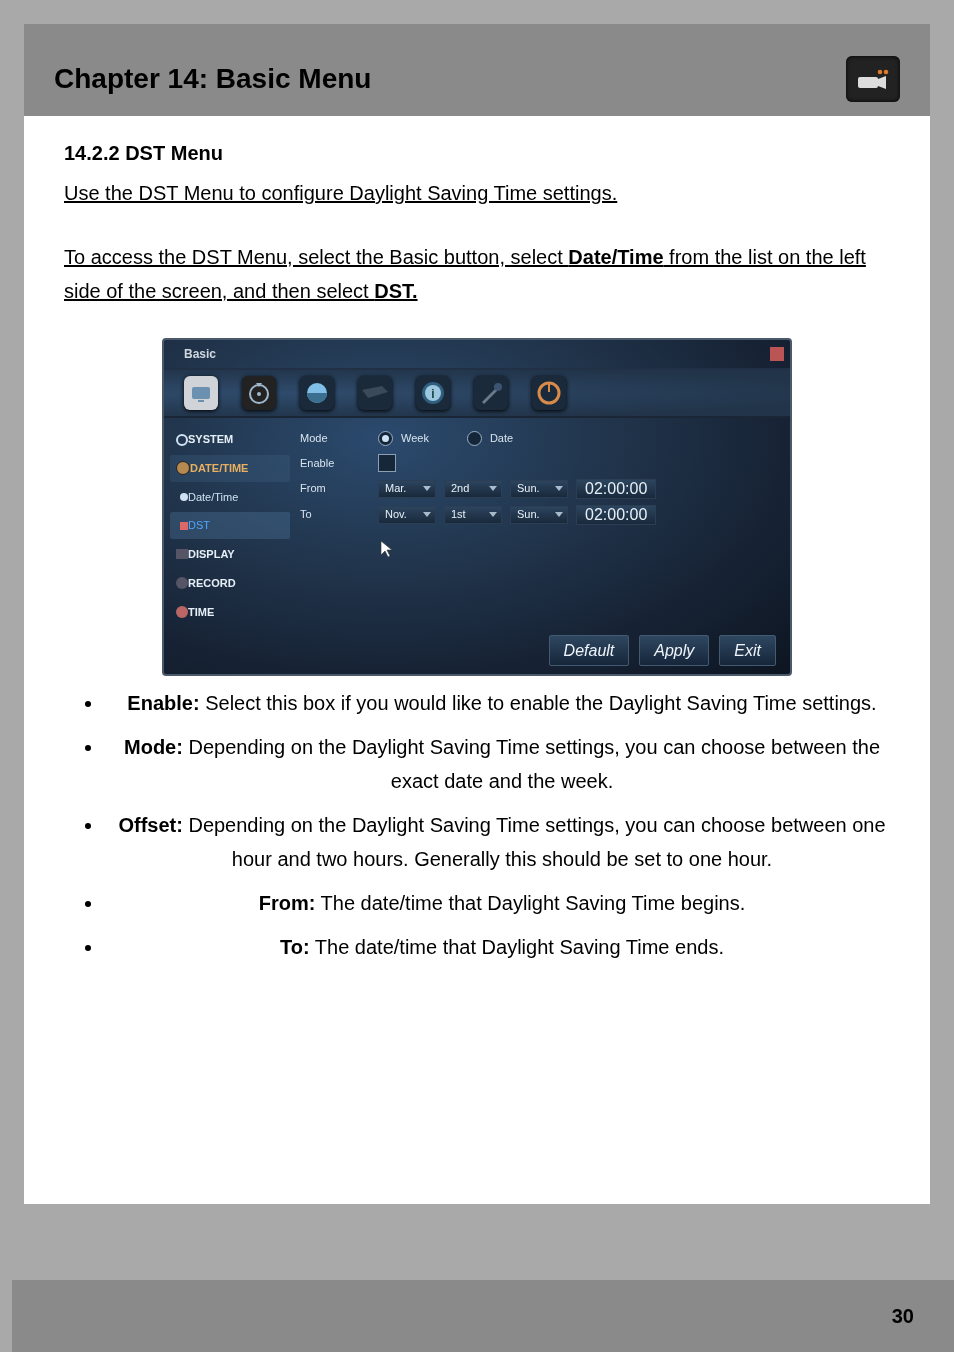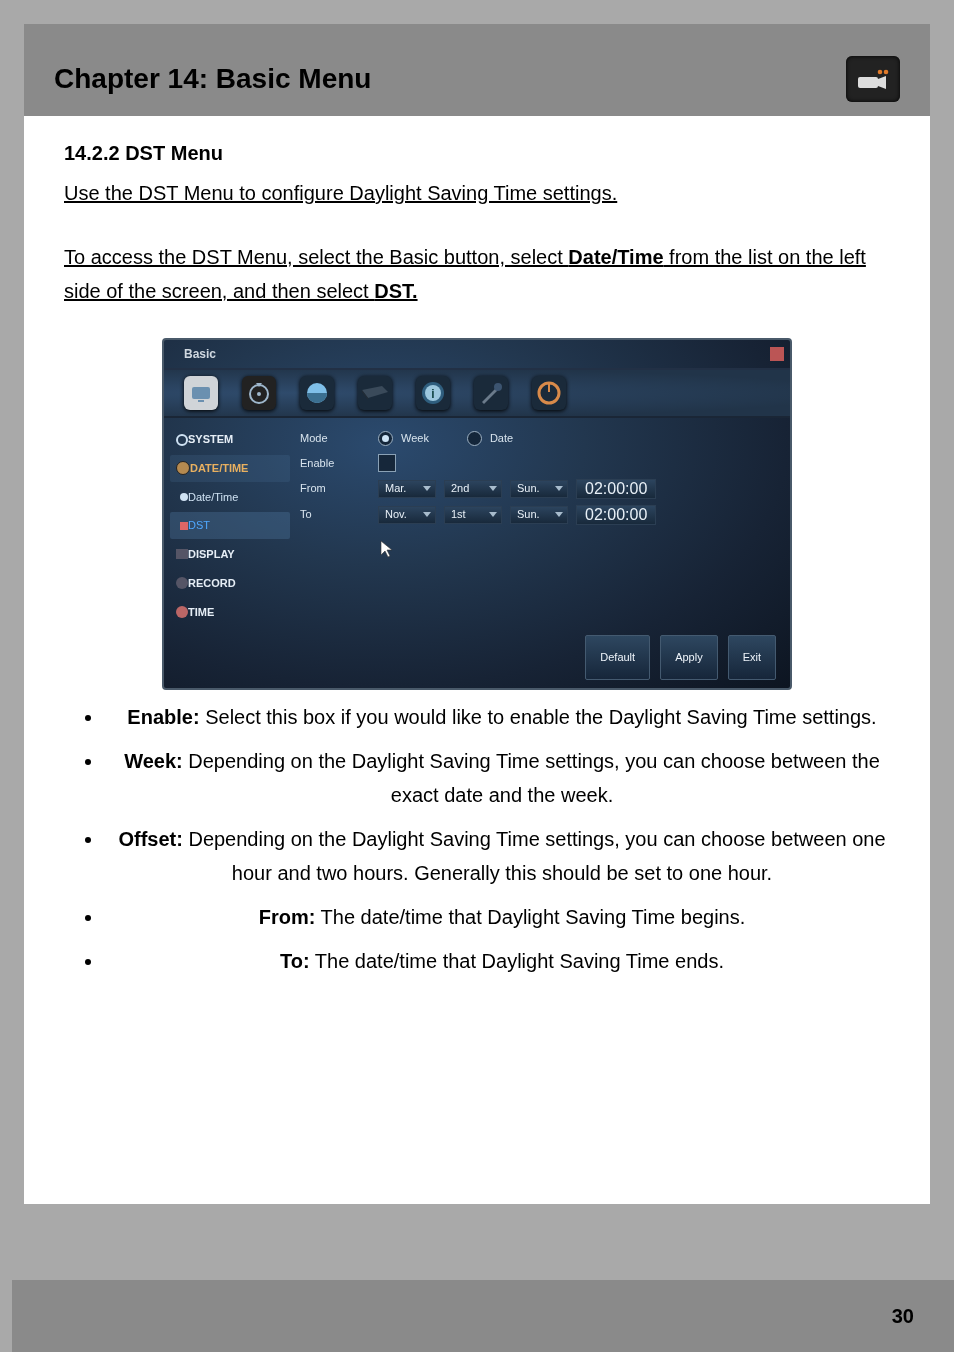--- a/index.html
+++ b/index.html
@@ -196,26 +196,27 @@
     color:#fff;
   }
 
   .btnrow {
     display:flex;
     justify-content:flex-end;
     gap:10px;
     padding: 0 14px 8px 0;
   }
   .btn {
-    font-size: 11px;
-    padding: 12px 14px;
+    font-size: 16px;
+    padding: 1px 14px;
     border:1px solid #445a70;
     background: linear-gradient(#2e4760, #16263a);
     color:#eef4fa;
     border-radius: 2px;
+    font-style: italic;
   }
 
   .footer {
     background: #8a8a8a;
     height: 72px;
     position: absolute;
     bottom: 0; left: 12px; right: 0;
     display:flex;
     align-items:center;
     justify-content:flex-end;
@@ -396,21 +397,21 @@
           <div class="btn">Apply</div>
           <div class="btn">Exit</div>
         </div>
       </div>
 
       <ul>
         <li>
           <b>Enable:</b><span> Select this box if you would like to enable the Daylight Saving Time settings.</span>
         </li>
         <li>
-          <b>Week:</b><span> Depending on the Daylight Saving Time settings, you can choose between the exact date and the week.</span>
+          <b>Mode:</b><span> Depending on the Daylight Saving Time settings, you can choose between the exact date and the week.</span>
         </li>
         <li>
           <b>Offset:</b><span> Depending on the Daylight Saving Time settings, you can choose between one hour and two hours. Generally this should be set to one hour.</span>
         </li>
         <li>
           <b>From:</b><span> The date/time that Daylight Saving Time begins.</span>
         </li>
         <li>
           <b>To:</b><span> The date/time that Daylight Saving Time ends.</span>
         </li>

